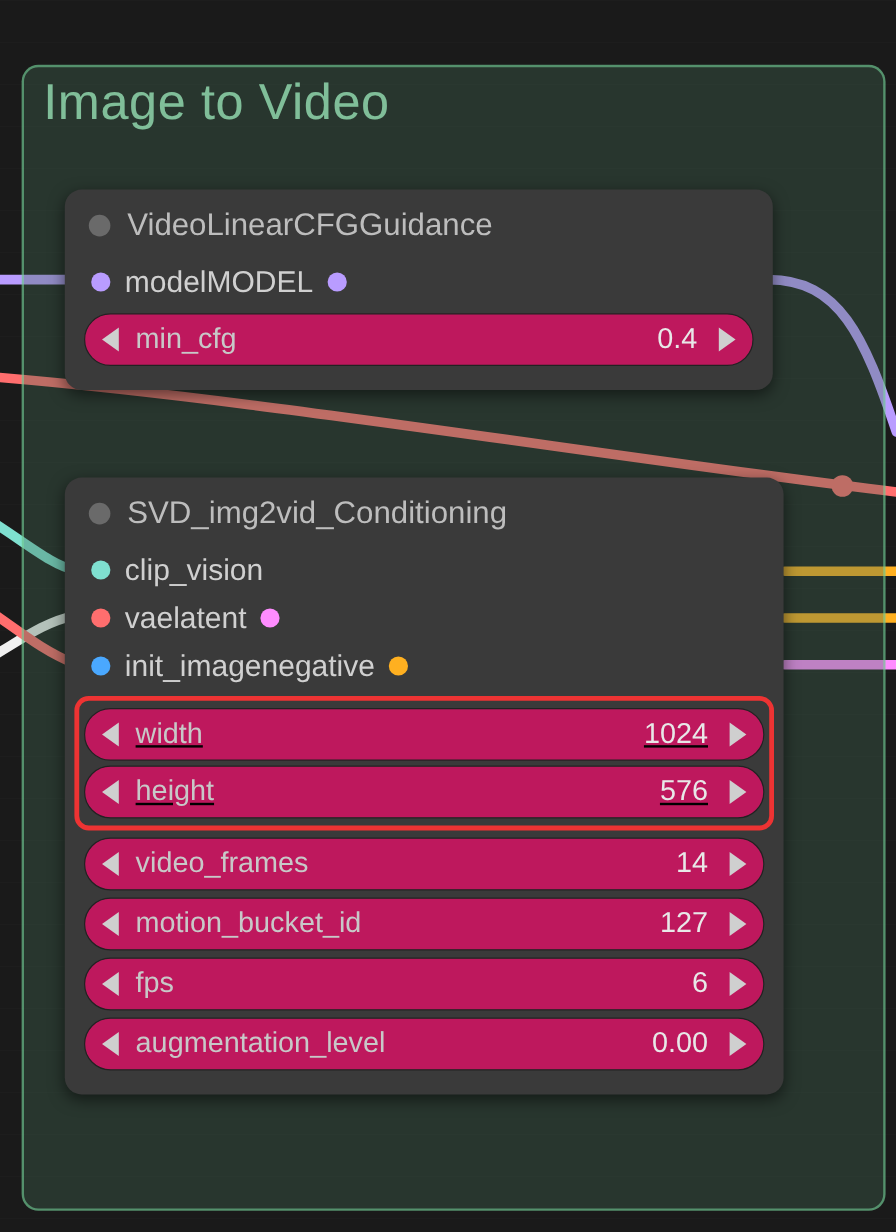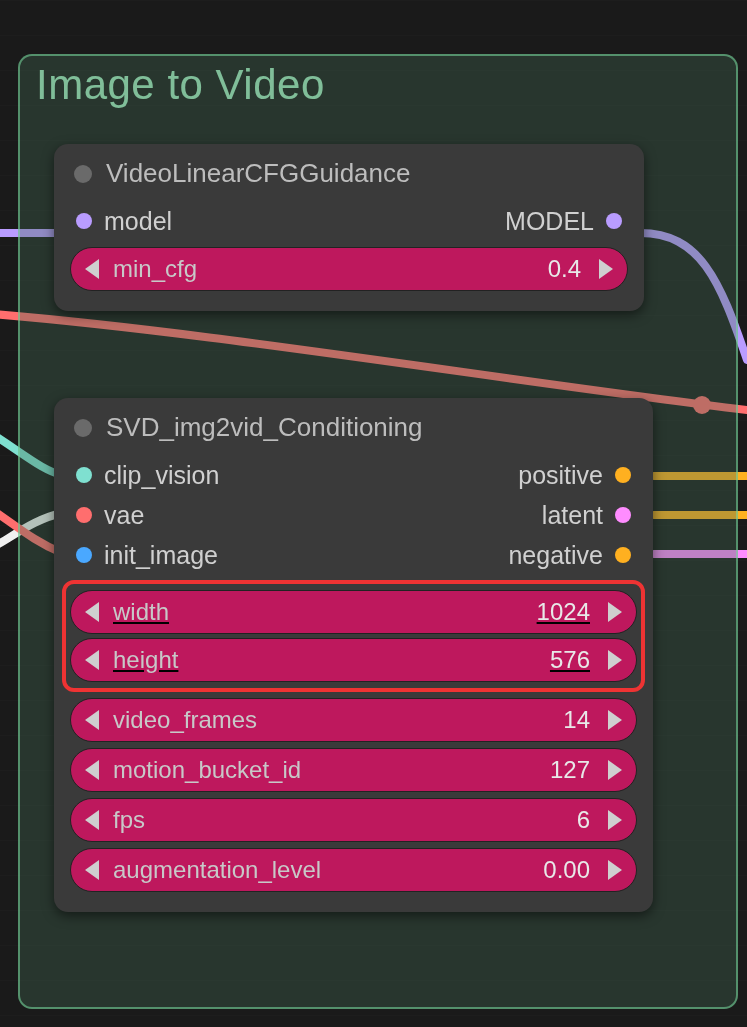--- a/index.html
+++ b/index.html
@@ -63,21 +63,20 @@
     height: 18px;
     border-radius: 50%;
     background: #6a6a6a;
     flex: 0 0 auto;
   }
   .port-row {
     position: relative;
     height: 40px;
     display: flex;
     align-items: center;
-    justify-content: space-between;
     padding: 0 22px;
     color: #d0d0d0;
     font-size: 25px;
   }
   .port-row .left-lab, .port-row .right-lab {
     display: flex;
     align-items: center;
     gap: 12px;
   }
   .port {
@@ -167,21 +166,21 @@
 
   <path class="wire" d="M 654 515 L 747 515" stroke="#ffb020"></path>
 
   <path class="wire" d="M 654 554 L 747 554" stroke="#ff8cff"></path>
 </svg>
 
 <div class="group-box">
   <div class="group-title">Image to Video</div>
 </div>
 
-<div class="node" style="left:54px; top:144px; width:590px;">
+<div class="node" style="left:54px; top:158px; width:590px;">
   <div class="node-header">
     <span class="dot"></span>
     <span>VideoLinearCFGGuidance</span>
   </div>
   <div class="port-row">
     <span class="left-lab">
       <span class="port" style="background:#b99cff"></span>
       <span>model</span>
     </span>
     <span class="right-lab">
@@ -201,24 +200,20 @@
 <div class="node" style="left:54px; top:398px; width:599px;">
   <div class="node-header">
     <span class="dot"></span>
     <span>SVD_img2vid_Conditioning</span>
   </div>
 
   <div class="port-row">
     <span class="left-lab">
       <span class="port" style="background:#7fe0d0"></span>
       <span>clip_vision</span>
-    </span>
-    <span class="right-lab">
-      <span>positive</span>
-      <span class="port" style="background:#ffb020"></span>
     </span>
   </div>
   <div class="port-row">
     <span class="left-lab">
       <span class="port" style="background:#ff6e6e"></span>
       <span>vae</span>
     </span>
     <span class="right-lab">
       <span>latent</span>
       <span class="port" style="background:#ff8cff"></span>

